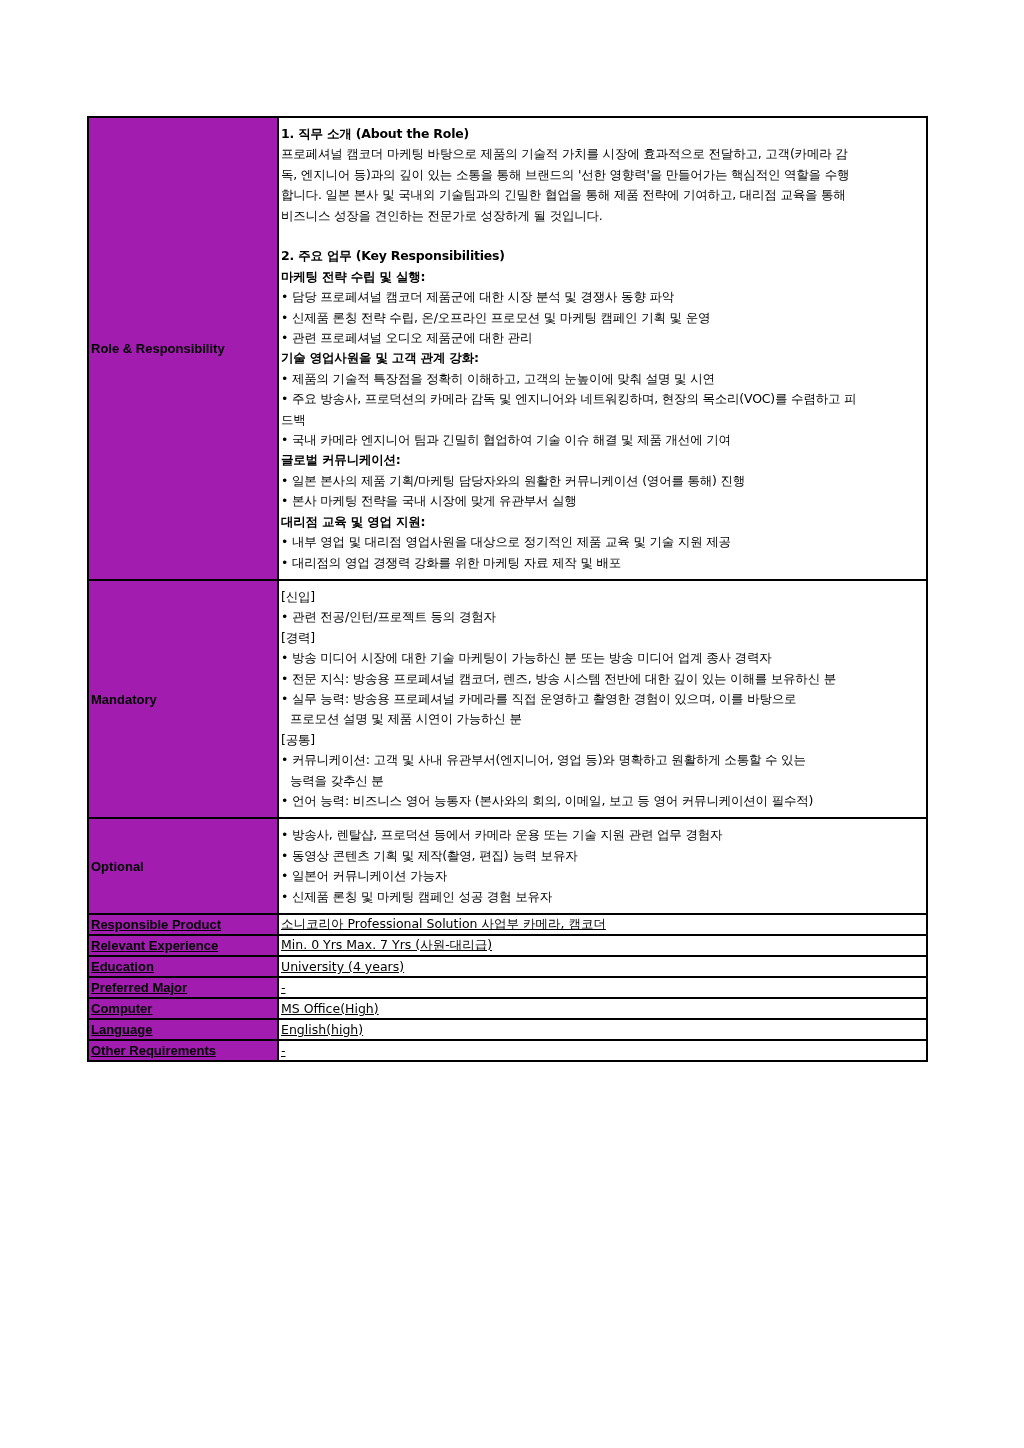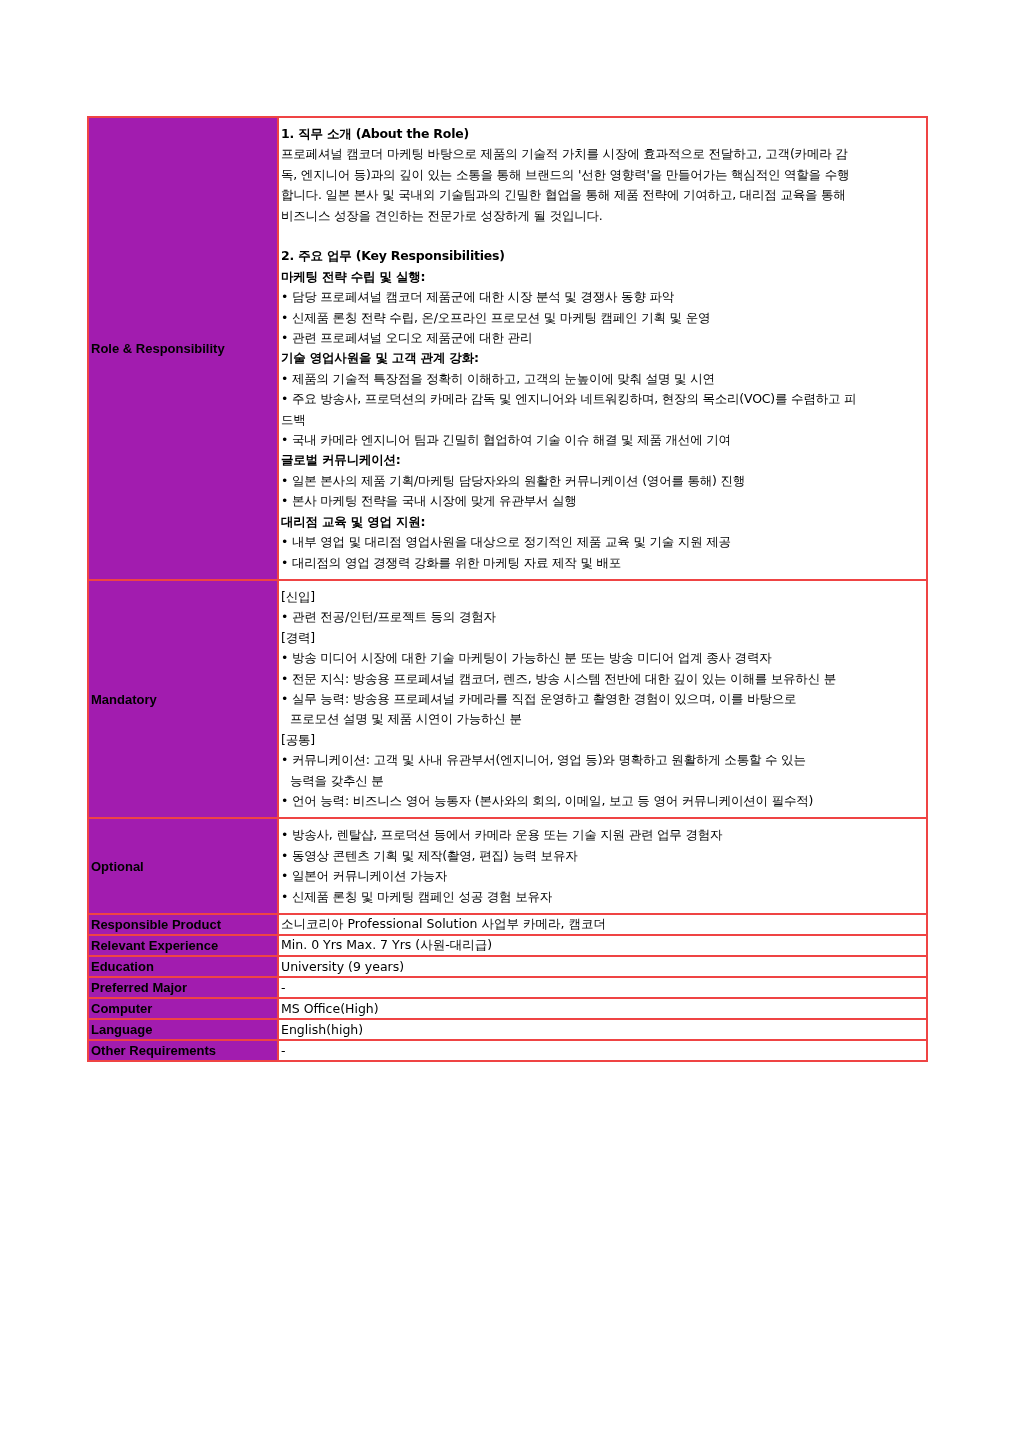--- a/index.html
+++ b/index.html
@@ -17,21 +17,21 @@
     .sheet {
       position: absolute;
       left: 87px;
       top: 116px;
       width: 841px;
       border-collapse: collapse;
       table-layout: fixed;
       border: 2px solid #000;
     }
     .sheet td {
-      border: 2px solid #ef4444;
+      border: 2px solid #000000;
       padding: 0;
       vertical-align: middle;
     }
     .label {
       width: 186px;
       background: #a21caf;
       font-family: "Liberation Sans", sans-serif;
       font-weight: bold;
       font-size: 13px;
       padding-left: 2px !important;
@@ -48,21 +48,21 @@
     }
     .line {
       line-height: 20.4px;
       min-height: 20.4px;
       text-align: justify;
       letter-spacing: -0.2px;
     }
     .spacer { height: 20.4px; }
     .bold { font-weight: bold; }
     .indent { padding-left: 9px; }
-    .short td { height: 19px; }
+    .short td { height: 19px; text-decoration: underline; }
     .short .value { font-size: 12.5px; }
   </style>
 </head>
 <body>
 
 <table class="sheet">
   <tbody>
       <tr>
     <td class="label">Role &amp; Responsibility</td>
     <td class="value big">
@@ -118,21 +118,21 @@
   <tr class="short">
     <td class="label">Responsible Product</td>
     <td class="value">소니코리아 Professional Solution 사업부 카메라, 캠코더</td>
   </tr>
   <tr class="short">
     <td class="label">Relevant Experience</td>
     <td class="value">Min. 0 Yrs Max. 7 Yrs (사원-대리급)</td>
   </tr>
   <tr class="short">
     <td class="label">Education</td>
-    <td class="value">University (9 years)</td>
+    <td class="value">University (4 years)</td>
   </tr>
   <tr class="short">
     <td class="label">Preferred Major</td>
     <td class="value">-</td>
   </tr>
   <tr class="short">
     <td class="label">Computer</td>
     <td class="value">MS Office(High)</td>
   </tr>
   <tr class="short">

